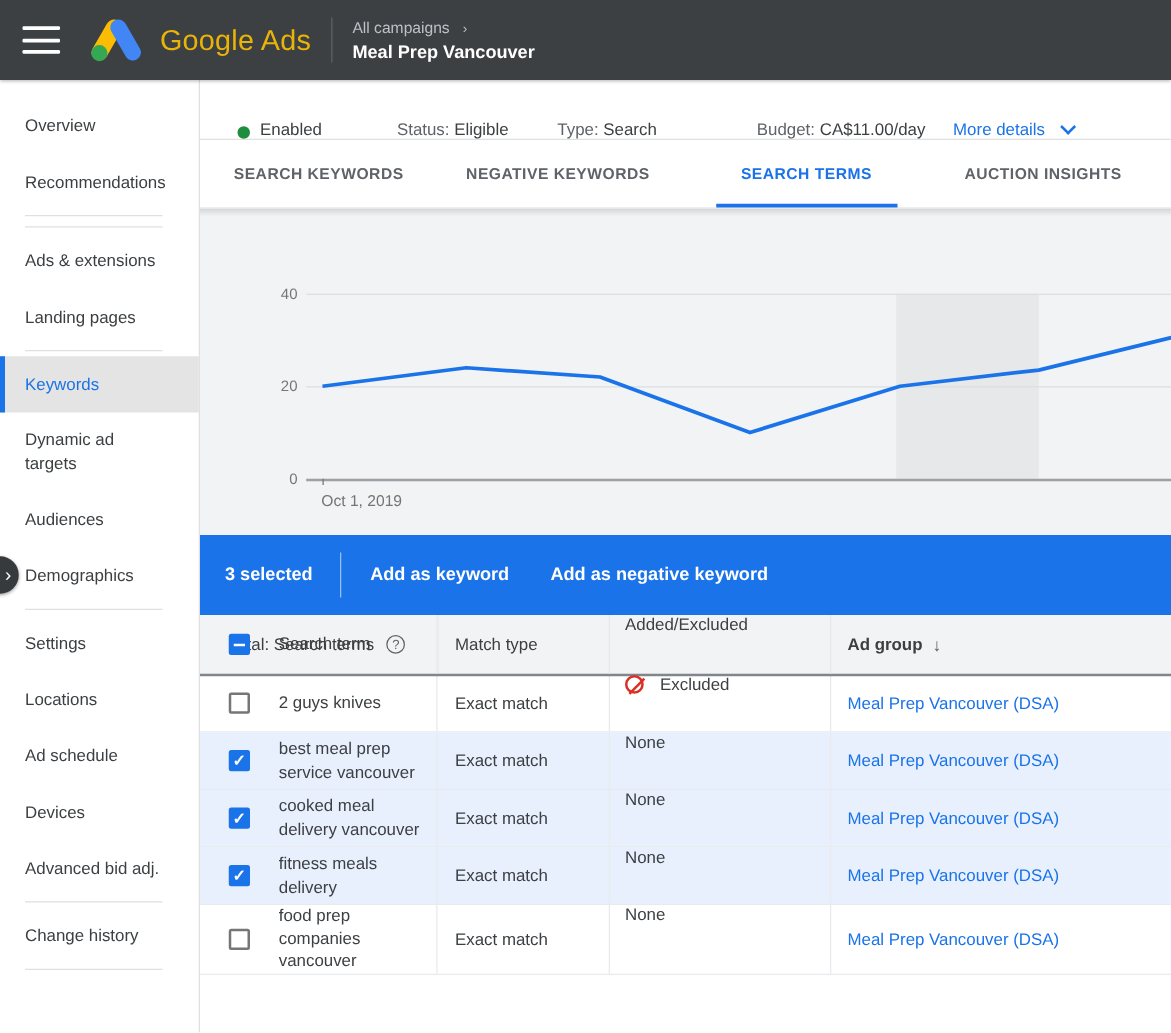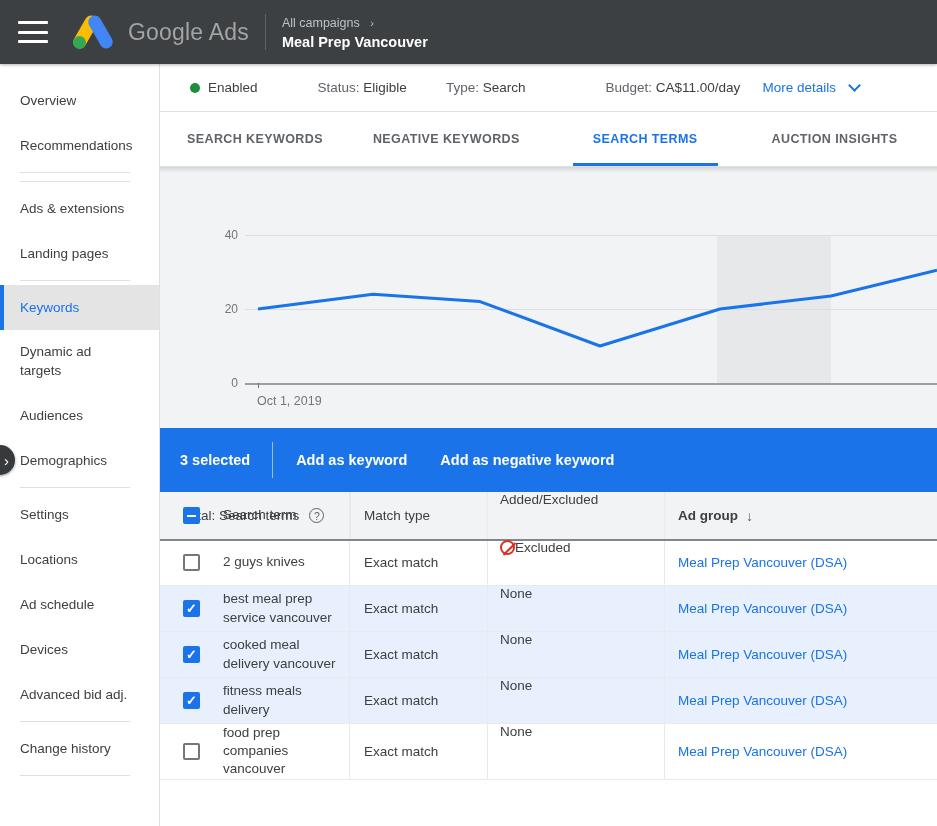--- a/index.html
+++ b/index.html
@@ -9,21 +9,21 @@
   
   .app-header { position:absolute; left:0; top:0; width:937px; height:64px; background:#3c4043;
     display:flex; align-items:center; z-index:30; box-shadow:0 1px 3px rgba(0,0,0,.3); }
   .hamburger { width:30px; height:22px; margin-left:18px; display:flex; flex-direction:column; justify-content:space-between; cursor:pointer; }
   .hamburger span { display:block; height:3px; background:#fff; border-radius:1px; }
   .ads-logo { position:relative; width:46px; height:36px; margin-left:22px; }
   .ads-logo .bar { position:absolute; width:13px; height:36px; border-radius:7px; top:0; }
   .ads-logo .bar.yellow { left:9px; background:#fbbc04; transform:rotate(30deg); }
   .ads-logo .bar.blue { left:24px; background:#4285f4; transform:rotate(-30deg); }
   .ads-logo .dot { position:absolute; width:13px; height:13px; border-radius:50%; background:#34a853; left:3px; bottom:1px; }
-  .brand { color:#a3a3a3; font-size:23px; margin-left:12px; letter-spacing:.2px; }
+  .brand { color:#eab308; font-size:23px; margin-left:12px; letter-spacing:.2px; }
   .header-divider { width:1px; height:36px; background:#5f6368; margin-left:16px; }
   .crumbs { margin-left:16px; line-height:1.35; }
   .crumb-root { font-size:12.5px; color:#bdc1c6; }
   .crumb-caret { font-size:11px; color:#bdc1c6; margin-left:6px; }
   .crumb-title { font-size:14.5px; color:#fff; font-weight:bold; }
 
   
   .sidebar { position:absolute; left:0; top:64px; width:160px; height:762px; background:#fff; border-right:1px solid #e0e0e0; padding-top:14px; }
   .side-item { height:45px; display:flex; align-items:center; padding-left:20px; font-size:13.5px; color:#3c4043; cursor:pointer; }
   .side-item.two-line { height:63px; line-height:1.35; }
@@ -31,21 +31,21 @@
   .side-divider { height:9px; display:flex; align-items:center; }
   .side-divider i { display:block; height:1px; background:#e0e0e0; width:110px; margin-left:20px; }
   .panel-toggle { position:absolute; left:-15px; top:445px; width:30px; height:30px; border-radius:50%;
     background:#373a3d; color:#fff; z-index:40; display:flex; align-items:center; justify-content:center;
     font-size:15px; padding-left:13px; cursor:pointer; box-shadow:0 1px 3px rgba(0,0,0,.4); }
 
   
   .main { position:absolute; left:160px; top:64px; width:777px; height:762px; background:#fff; }
 
   .status-bar { position:absolute; left:0; top:0; width:777px; height:48px; background:#fff; border-bottom:1px solid #e0e0e0;
-    display:flex; align-items:center; font-size:13.5px; }
+    display:flex; align-items:flex-end; font-size:13.5px; }
   .status-dot { width:10px; height:10px; border-radius:50%; background:#1e8e3e; margin-left:30px; }
   .enabled-label { margin-left:8px; color:#3c4043; }
   .pair { margin-left:0; }
   .pair .k { color:#5f6368; }
   .pair .v { color:#3c4043; }
   .p-status { margin-left:60px; }
   .p-type { margin-left:39px; }
   .p-budget { margin-left:48px;padding-left:32px; }
   .more-details { margin-left:auto; margin-right:78px; color:#1a73e8; display:flex; align-items:center; cursor:pointer; }
   .chev { width:9px; height:9px; border-right:2px solid #1a73e8; border-bottom:2px solid #1a73e8;
@@ -97,21 +97,21 @@
   .head-adgroup { font-weight:bold; }
   .sort-arrow { color:#5f6368; margin-left:8px; font-size:14px; }
   .total-row { background:#f2f3f4; height:48px; }
   .total-label { margin-left:23px; color:#3c4043; }
   .help-circle { width:15px; height:15px; border:1px solid #5f6368; border-radius:50%; color:#5f6368;
     font-size:10.5px; display:flex; align-items:center; justify-content:center; margin-left:10px; }
   .row-selected { background:#e8f0fe; }
   .excluded-icon { width:15px; height:15px; border:2px solid #d93025; border-radius:50%; position:relative; flex:none; }
   .excluded-icon::after { content:""; position:absolute; left:-1px; top:5.5px; width:17px; height:2px;
     background:#d93025; transform:rotate(-45deg); }
-  .excl-text { margin-left:0; }
+  .excl-text { margin-left:13px; }
   .adgroup-link { color:#1a73e8; cursor:pointer; }
 </style>
 </head>
 <body>
 
 <div class="app-header">
   <div class="hamburger">
       <span></span>
       <span></span>
       <span></span>

